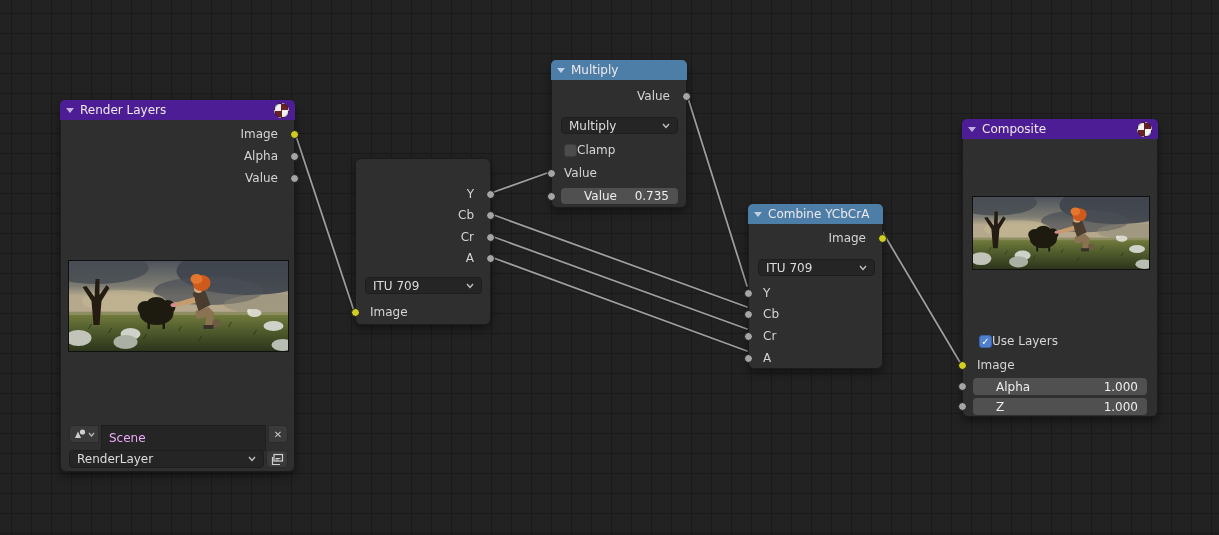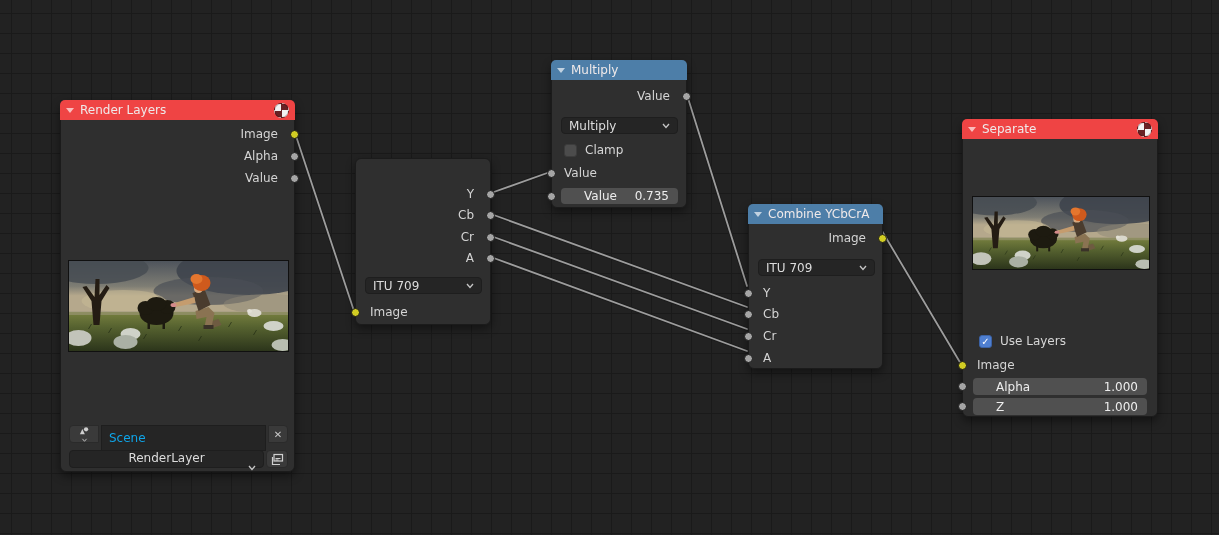--- a/index.html
+++ b/index.html
@@ -18,21 +18,21 @@
   #wires{position:absolute; left:0; top:0; width:1219px; height:535px; z-index:1;}
   .node{
     position:absolute; background:#2f2f2f; border:1px solid #1b1b1b; border-radius:6px;
     box-shadow:0 4px 10px rgba(0,0,0,.45); z-index:2; box-sizing:border-box;
   }
   .node-header{
     position:absolute; left:-1px; top:-1px; right:-1px; height:20px;
     border-radius:5px 5px 0 0; display:flex; align-items:center; gap:6px;
     padding:0 6px; box-sizing:border-box; color:#efe9e9;
   }
-  .hdr-red{background:#ef4444;}
+  .hdr-red{background:#4c1d95;}
   .hdr-blue{background:#4d7ea8;}
   .collapse-tri{width:0;height:0;border-left:4px solid transparent;border-right:4px solid transparent;border-top:5px solid rgba(255,255,255,.65);}
   .sphere-icon{
     margin-left:auto; width:13px; height:13px; border-radius:50%;
     background:conic-gradient(#682225 0 25%, #f2f2f2 0 50%, #682225 0 75%, #f2f2f2 0 100%);
     border:1px solid rgba(0,0,0,.25);
   }
   .sock{
     position:absolute; width:9px; height:9px; border-radius:50%;
     border:1px solid #191919; box-sizing:border-box; z-index:3;
@@ -48,38 +48,38 @@
     display:flex; align-items:center; padding:0 7px; box-sizing:border-box; color:#dcdcdc;
   }
   .dropdown .chev{margin-left:auto;}
   .chev svg{display:block;}
   .slider{
     position:absolute; background:#505050; border-radius:4px; display:flex; align-items:center;
     box-sizing:border-box; padding:0 9px; color:#ededed;
   }
   .slider .s-label{padding-left:14px;}
   .slider .s-value{margin-left:auto;}
-  .checkbox-row{position:absolute; display:flex; align-items:center; gap:8px;}
+  .checkbox-row{position:absolute; display:flex; align-items:center; gap:0;}
   .cbox{width:13px;height:13px;border-radius:3px;box-sizing:border-box;}
   .cbox.off{background:#4c4c4c;border:1px solid #3c3c3c;}
   .cbox.on{background:#4f7fd0;border:1px solid #3b62a5;color:#fff;font-size:10px;line-height:11px;text-align:center;font-weight:bold;}
   .preview{
     position:absolute; border:1px solid #101010; overflow:hidden; background:#333;
   }
   .preview svg{display:block;width:100%;height:100%;}
   .field-row{position:absolute; display:flex; gap:2px;}
   .icon-btn{
     background:#3a3a3a; border:1px solid #2a2a2a; border-radius:4px; display:flex;
     align-items:center; justify-content:center; gap:2px; box-sizing:border-box;
   }
   .text-field{
     flex:1; background:#252525; border:1px solid #1e1e1e; display:flex; align-items:center;
-    padding:12px 7px; color:#0ea5e9; box-sizing:border-box;
-  }
-  .seg-left{border-radius:4px 0 0 4px;flex-direction:column;}
+    padding:12px 7px; color:#f0abfc; box-sizing:border-box;
+  }
+  .seg-left{border-radius:4px 0 0 4px;}
   .seg-mid{border-radius:0;}
   .seg-right{border-radius:0 4px 4px 0;}
   .x-btn{background:#3a3a3a;border:1px solid #2a2a2a;display:flex;align-items:center;justify-content:center;color:#c9c9c9;box-sizing:border-box;}
 </style>
 </head>
 <body>
 
 <div id="canvas">
 
   <svg id="wires">
@@ -282,21 +282,21 @@
     <span class="sock gray left" style="top:105px;"></span>
     <div class="row-label" style="left:14px; top:123px; width:60px;">Cr</div>
     <span class="sock gray left" style="top:127px;"></span>
     <div class="row-label" style="left:14px; top:145px; width:60px;">A</div>
     <span class="sock gray left" style="top:149px;"></span>
   </div>
 
   <div class="node" style="left:962px; top:119px; width:196px; height:298px;">
     <div class="node-header hdr-red">
       <span class="collapse-tri"></span>
-      <span>Separate</span>
+      <span>Composite</span>
       <span class="sphere-icon"></span>
     </div>
 
     <div class="preview" style="left:9px; top:76px; width:176px; height:72px;">
 <svg viewBox="0 0 220 90" preserveAspectRatio="xMidYMid slice" xmlns="http://www.w3.org/2000/svg">
   <defs>
     <linearGradient id="skyg" x1="0" y1="0" x2="0" y2="1">
       <stop offset="0" stop-color="#4e545c"></stop>
               <stop offset="0.45" stop-color="#7e7d74"></stop>
               <stop offset="0.62" stop-color="#b5a88c"></stop>

